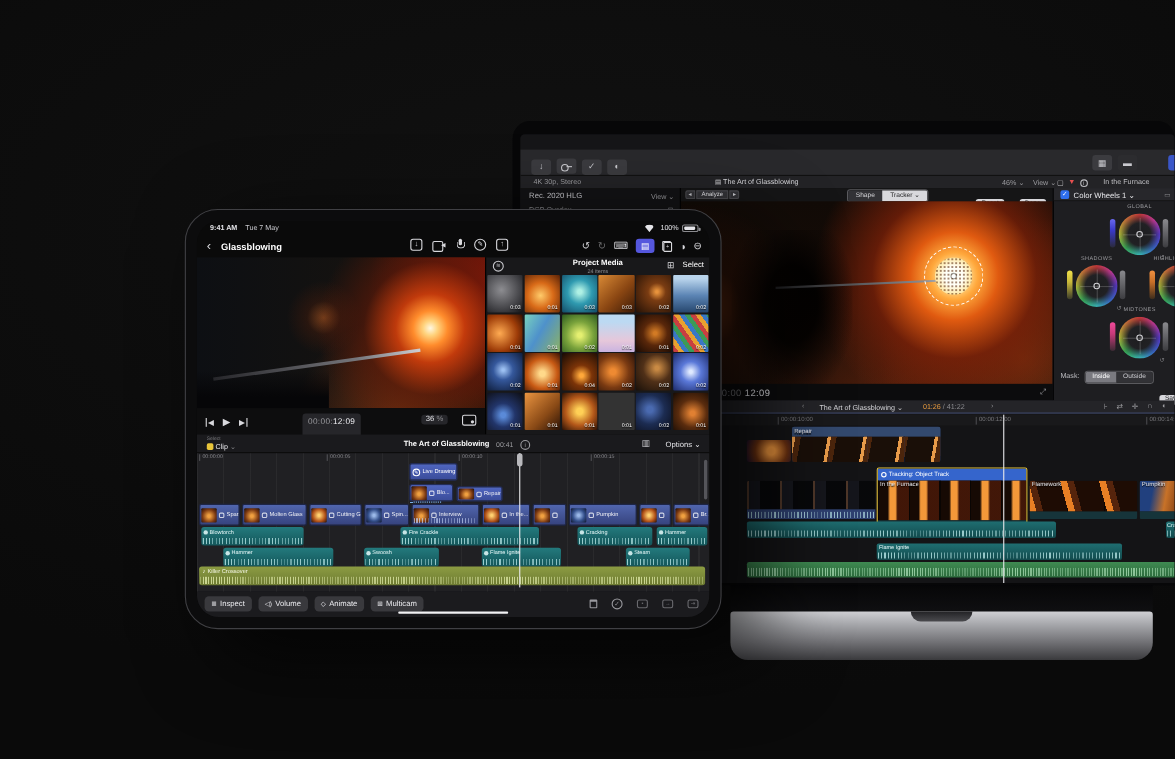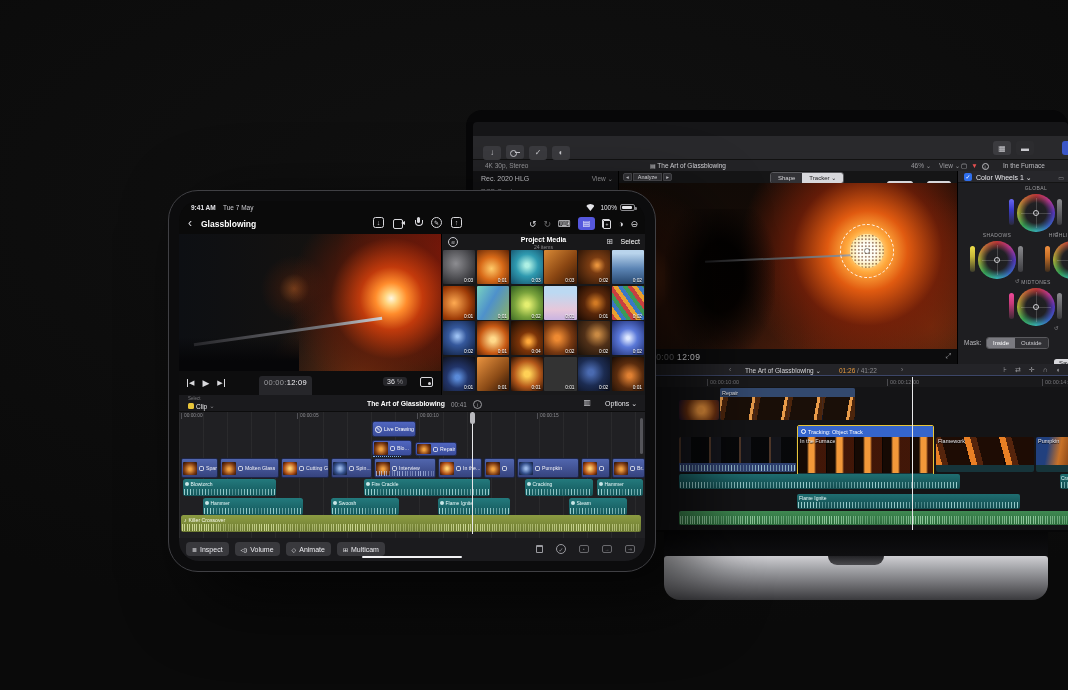--- a/index.html
+++ b/index.html
@@ -104,21 +104,21 @@
   .t-furnace{background:radial-gradient(circle at 40% 50%,#ee8a32 10%,#7a3a12 55%,#2a1208);}
   .t-crowd{background:radial-gradient(circle at 60% 40%,#c98a44 6%,#503018 45%,#191009);}
   .t-blue-flame{background:radial-gradient(circle at 50% 50%,#dfe9ff 6%,#5a78d8 40%,#1c2a6a);}
   .t-torch-dark{background:radial-gradient(circle at 45% 60%,#5a8ad8 8%,#22356a 40%,#0d0d12);}
   .t-bench{background:linear-gradient(135deg,#ea9440,#8a4a16 60%,#2e1406);}
   .t-starburst{background:radial-gradient(circle at 50% 50%,#ffd056 12%,#b4581a 55%,#2a1004);}
   .t-red-ball{background:radial-gradient(circle at 50% 50%,#f0703a 10%,#902410 55%,#30080\,#300802);}
   .t-figure-blue{background:radial-gradient(circle at 40% 45%,#4a6ab0 10%,#1c2c52 50%,#0c0f1c);}
   .t-ember{background:radial-gradient(circle at 55% 55%,#e08032 8%,#5a2c0e 50%,#170b04);}
   .ip-vctrl{position:absolute;left:0;top:170px;width:262px;height:24px;background:#0d0d0e;color:#d9d9dd;}
-  .tc-pill{position:absolute;left:80px;top:5px;height:30px;border-radius:3px;background:#26262a;padding:0 5px;font-size:7.5px;line-height:13px;letter-spacing:.3px;}
+  .tc-pill{position:absolute;left:96px;top:5px;height:30px;border-radius:3px;background:#26262a;padding:0 5px;font-size:7.5px;line-height:13px;letter-spacing:.3px;}
   .ip-tinfo{position:absolute;left:0;top:194px;width:100%;height:17px;background:#1a1a1d;border-bottom:1px solid #0c0c0c;}
   .ip-tl{position:absolute;left:0;top:211px;width:100%;height:126px;background:#202023;
     background-image:repeating-linear-gradient(90deg,rgba(255,255,255,.045) 0 1px,transparent 1px 24px);}
   .itick{position:absolute;top:1px;font-size:4.8px;color:#8b8b90;border-left:1px solid #515156;padding-left:2px;line-height:6px;white-space:nowrap;}
   .vclip{position:absolute;top:46px;height:20px;background:linear-gradient(180deg,var(--clip-blue),var(--clip-blue-deep));border-radius:2px;border:0.5px solid #1d2547;display:flex;align-items:center;overflow:hidden;}
   .vthumb{flex:0 0 14px;height:13px;margin:0 2px 0 1px;border-radius:1px;background:radial-gradient(circle at 50% 55%,#f0a040 12%,#7a3812 60%,#1c0e06);}
   .vclip:nth-child(3n) .vthumb{background:radial-gradient(circle at 50% 50%,#ffd070 10%,#b05018 60%,#241004);}
   .vclip:nth-child(4n) .vthumb{background:radial-gradient(circle at 50% 50%,#9ab8e8 10%,#34508c 55%,#10182e);}
   .vcb{flex:0 0 5px;height:5px;border:1px solid rgba(255,255,255,.75);border-radius:1.5px;margin-right:2px;}
   .vlabel{font-size:5.2px;color:#f2f2f6;white-space:nowrap;overflow:hidden;}

